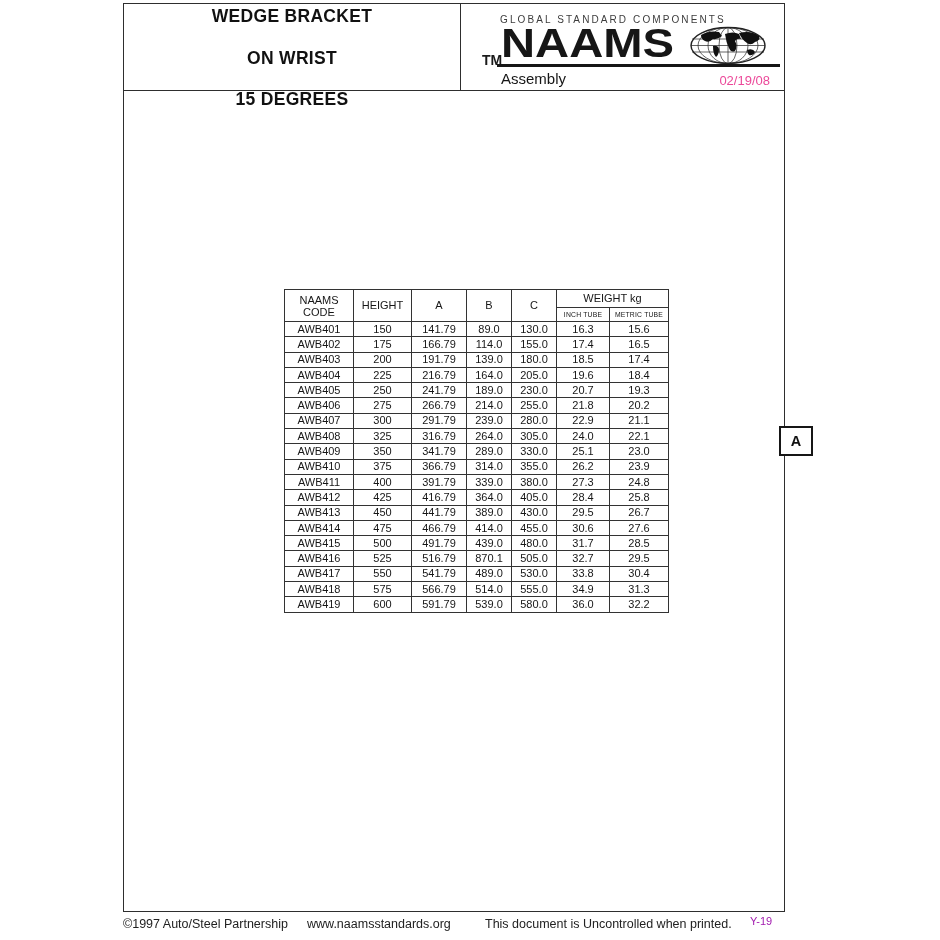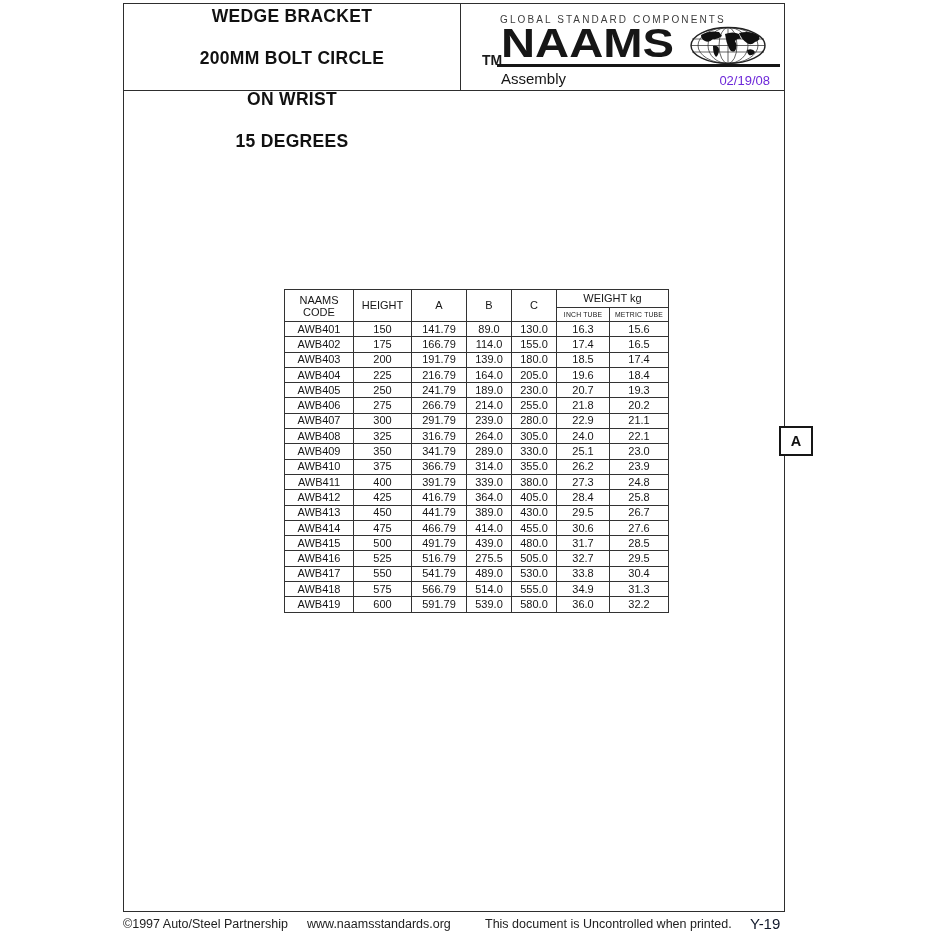--- a/index.html
+++ b/index.html
@@ -41,21 +41,21 @@
     transform:scaleX(1.18);transform-origin:left center;white-space:nowrap;
   }
   .globe{position:absolute;left:228px;top:22px;}
   .brand-underline{
     position:absolute;left:36px;right:4px;top:60px;height:3px;background:#161616;
   }
   .brand-sub{
     position:absolute;left:40px;top:66px;font-size:15px;color:#161616;
   }
   .brand-date{
-    position:absolute;right:14px;top:69px;font-size:13px;color:#6d28d9;text-align:right;
+    position:absolute;right:14px;top:69px;font-size:13px;color:#ec4899;text-align:right;
   }
   
   table.spec{
     position:absolute;left:160px;top:285px;border-collapse:collapse;
     table-layout:fixed;width:384px;background:#fff;
   }
   table.spec th, table.spec td{
     border:1px solid #333;font-weight:normal;text-align:center;
     font-size:11px;padding:0;line-height:13px;color:#161616;
     overflow:hidden;white-space:nowrap;
@@ -70,33 +70,32 @@
     position:absolute;left:779px;top:426px;width:34px;height:30px;
     border:2px solid #161616;background:#fff;box-sizing:border-box;
     display:flex;align-items:center;justify-content:center;
     font-size:14.5px;font-weight:bold;z-index:5;
   }
   
   .footer-item{position:absolute;top:917px;font-size:12.5px;color:#222;white-space:nowrap;}
   .f-copyright{left:123px;}
   .f-url{left:307px;}
   .f-notice{left:485px;}
-  .f-page{left:750px;font-size:15px;top:915px;color:#0f172a;}
+  .f-page{left:750px;font-size:11px;top:915px;color:#a21caf;}
 </style>
 </head>
 <body>
 
 <div class="canvas">
 
   <div class="page">
 
     <div class="header">
       <div class="title-block">
         <div class="title-line">WEDGE BRACKET</div>
-        <div class="title-line">200MM BOLT CIRCLE</div>
         <div class="title-line">ON WRIST</div>
         <div class="title-line">15 DEGREES</div>
       </div>
 
       <div class="logo-block">
         <div class="brand-tagline">GLOBAL STANDARD COMPONENTS</div>
         <div class="brand-tm">TM</div>
         <div class="brand-name">NAAMS</div>
 
         <span class="globe">
@@ -281,21 +280,21 @@
             <td>491.79</td>
             <td>439.0</td>
             <td>480.0</td>
             <td>31.7</td>
             <td>28.5</td>
           </tr>
           <tr>
             <td>AWB416</td>
             <td>525</td>
             <td>516.79</td>
-            <td>275.5</td>
+            <td>870.1</td>
             <td>505.0</td>
             <td>32.7</td>
             <td>29.5</td>
           </tr>
           <tr>
             <td>AWB417</td>
             <td>550</td>
             <td>541.79</td>
             <td>489.0</td>
             <td>530.0</td>

